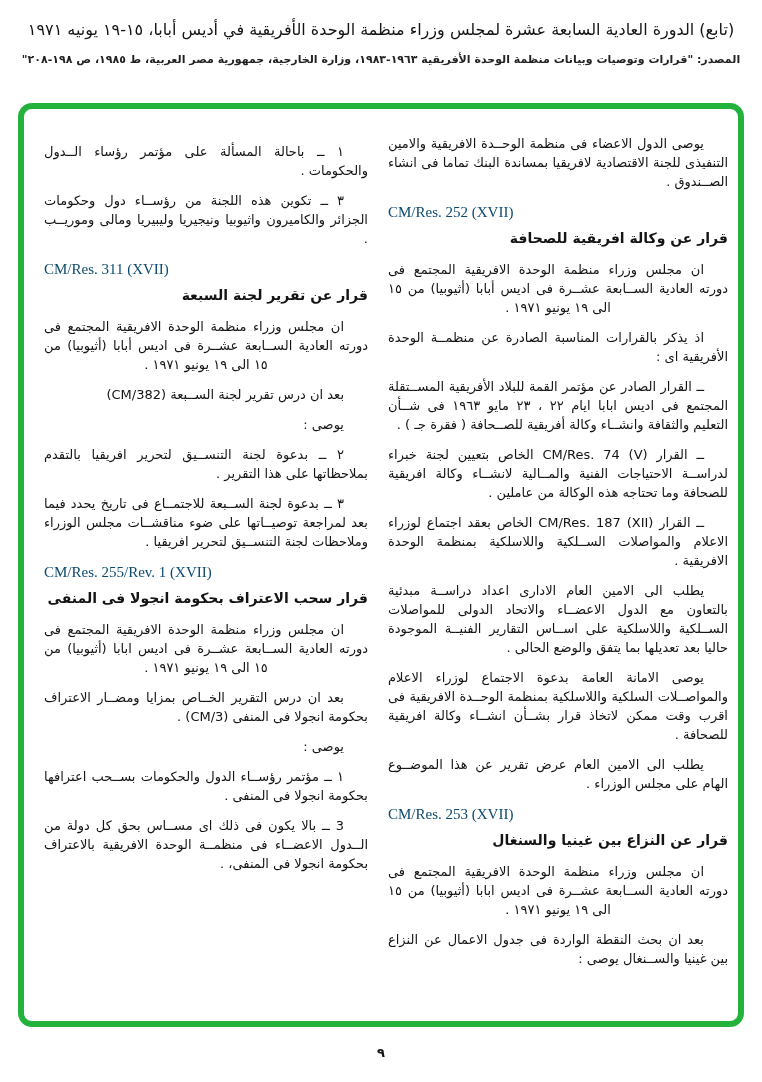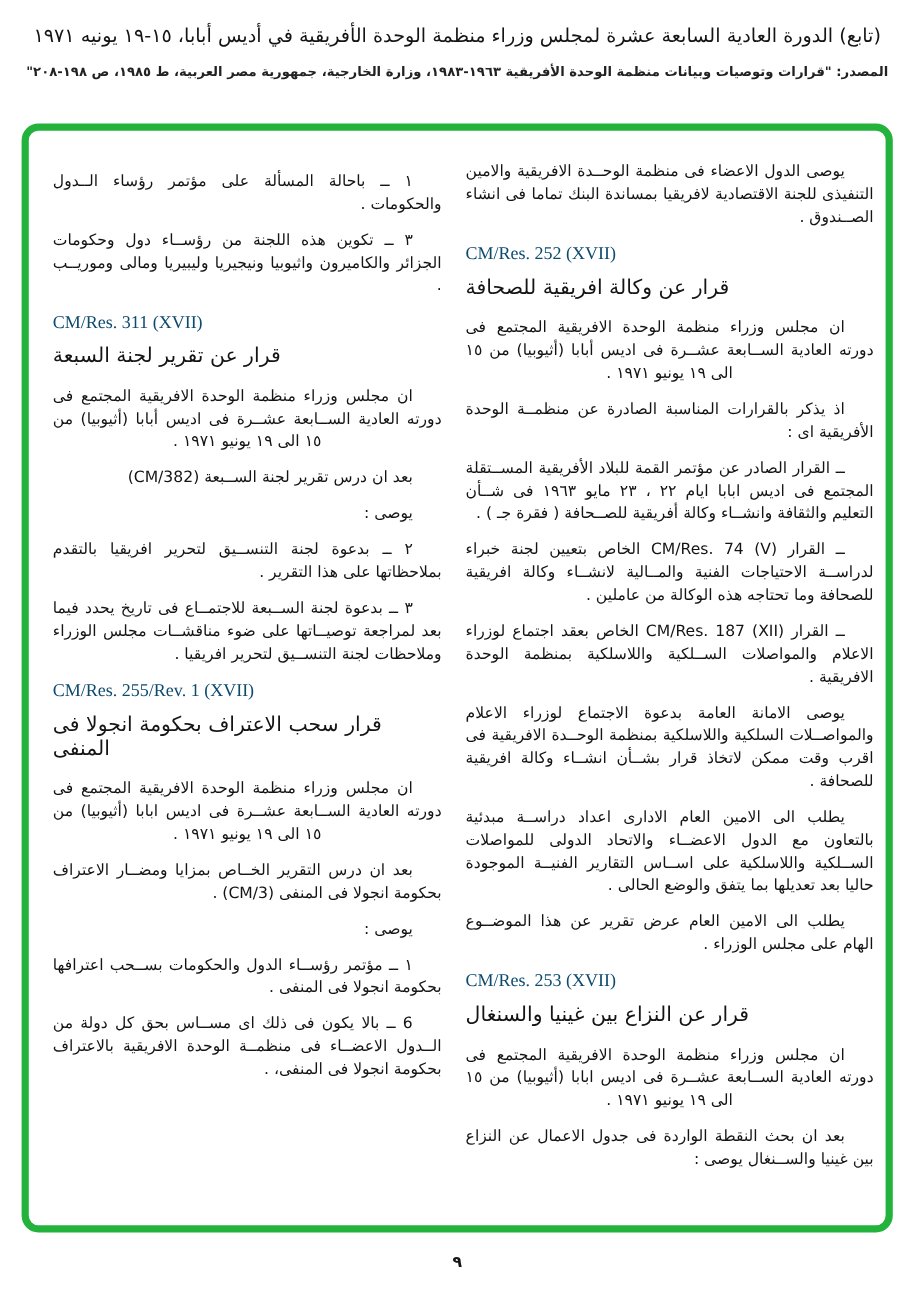--- a/index.html
+++ b/index.html
@@ -48,22 +48,22 @@
   .session { text-align-last: center; }
   .code {
     margin: 13px 0 9px 0;
     font-family: "Liberation Serif", serif;
     font-size: 15px;
     direction: ltr; text-align: left;
     color: #0c4a6e;
   }
   .heading {
     margin: 8px 0 14px 0;
-    font-size: 17px; font-weight: normal;
-    text-align: left; direction: rtl;
+    font-size: 14px; font-weight: bold;
+    text-align: right; direction: rtl;
   }
   .page-number {
     position: absolute; bottom: 22px; left: 0; right: 0;
     text-align: center;
     font-size: 13px; font-weight: bold;
   }
 </style>
 </head>
 <body>
 
@@ -74,22 +74,22 @@
 
 <div class="col col-right">
   <p class="para">يوصى الدول الاعضاء فى منظمة الوحــدة الافريقية والامين التنفيذى للجنة الاقتصادية لافريقيا بمساندة البنك تماما فى انشاء الصــندوق .</p>
   <div class="code">CM/Res. 252 (XVII)</div>
   <h2 class="heading">قرار عن وكالة افريقية للصحافة</h2>
   <p class="para session">ان مجلس وزراء منظمة الوحدة الافريقية المجتمع فى دورته العادية الســابعة عشــرة فى اديس أبابا (أثيوبيا) من ١٥ الى ١٩ يونيو ١٩٧١ .</p>
   <p class="para">اذ يذكر بالقرارات المناسبة الصادرة عن منظمــة الوحدة الأفريقية اى :</p>
   <p class="para">ــ القرار الصادر عن مؤتمر القمة للبلاد الأفريقية المســتقلة المجتمع فى اديس ابابا ايام ٢٢ ، ٢٣ مايو ١٩٦٣ فى شــأن التعليم والثقافة وانشــاء وكالة أفريقية للصــحافة ( فقرة جـ ) .</p>
   <p class="para">ــ القرار CM/Res. 74 (V) الخاص بتعيين لجنة خبراء لدراســة الاحتياجات الفنية والمــالية لانشــاء وكالة افريقية للصحافة وما تحتاجه هذه الوكالة من عاملين .</p>
   <p class="para">ــ القرار CM/Res. 187 (XII) الخاص بعقد اجتماع لوزراء الاعلام والمواصلات الســلكية واللاسلكية بمنظمة الوحدة الافريقية .</p>
+  <p class="para">يطلب الى الامين العام الادارى اعداد دراســة مبدئية بالتعاون مع الدول الاعضــاء والاتحاد الدولى للمواصلات الســلكية واللاسلكية على اســاس التقارير الفنيــة الموجودة حاليا بعد تعديلها بما يتفق والوضع الحالى .</p>
   <p class="para">يوصى الامانة العامة بدعوة الاجتماع لوزراء الاعلام والمواصــلات السلكية واللاسلكية بمنظمة الوحــدة الافريقية فى اقرب وقت ممكن لاتخاذ قرار بشــأن انشــاء وكالة افريقية للصحافة .</p>
-  <p class="para">يطلب الى الامين العام الادارى اعداد دراســة مبدئية بالتعاون مع الدول الاعضــاء والاتحاد الدولى للمواصلات الســلكية واللاسلكية على اســاس التقارير الفنيــة الموجودة حاليا بعد تعديلها بما يتفق والوضع الحالى .</p>
   <p class="para">يطلب الى الامين العام عرض تقرير عن هذا الموضــوع الهام على مجلس الوزراء .</p>
   <div class="code">CM/Res. 253 (XVII)</div>
   <h2 class="heading">قرار عن النزاع بين غينيا والسنغال</h2>
   <p class="para session">ان مجلس وزراء منظمة الوحدة الافريقية المجتمع فى دورته العادية الســابعة عشــرة فى اديس ابابا (أثيوبيا) من ١٥ الى ١٩ يونيو ١٩٧١ .</p>
   <p class="para">بعد ان بحث النقطة الواردة فى جدول الاعمال عن النزاع بين غينيا والســنغال يوصى :</p>
 </div>
 
 <div class="col col-left">
   <p class="para">١ ــ باحالة المسألة على مؤتمر رؤساء الــدول والحكومات .</p>
   <p class="para">٣ ــ تكوين هذه اللجنة من رؤســاء دول وحكومات الجزائر والكاميرون واثيوبيا ونيجيريا وليبيريا ومالى وموريــب .</p>
@@ -99,16 +99,16 @@
   <p class="para">بعد ان درس تقرير لجنة الســبعة (CM/382)</p>
   <p class="para">يوصى :</p>
   <p class="para">٢ ــ بدعوة لجنة التنســيق لتحرير افريقيا بالتقدم بملاحظاتها على هذا التقرير .</p>
   <p class="para">٣ ــ بدعوة لجنة الســبعة للاجتمــاع فى تاريخ يحدد فيما بعد لمراجعة توصيــاتها على ضوء مناقشــات مجلس الوزراء وملاحظات لجنة التنســيق لتحرير افريقيا .</p>
   <div class="code">CM/Res. 255/Rev. 1 (XVII)</div>
   <h2 class="heading">قرار سحب الاعتراف بحكومة انجولا فى المنفى</h2>
   <p class="para session">ان مجلس وزراء منظمة الوحدة الافريقية المجتمع فى دورته العادية الســابعة عشــرة فى اديس ابابا (أثيوبيا) من ١٥ الى ١٩ يونيو ١٩٧١ .</p>
   <p class="para">بعد ان درس التقرير الخــاص بمزايا ومضــار الاعتراف بحكومة انجولا فى المنفى (CM/3) .</p>
   <p class="para">يوصى :</p>
   <p class="para">١ ــ مؤتمر رؤســاء الدول والحكومات بســحب اعترافها بحكومة انجولا فى المنفى .</p>
-  <p class="para">6 ــ بالا يكون فى ذلك اى مســاس بحق كل دولة من الــدول الاعضــاء فى منظمــة الوحدة الافريقية بالاعتراف بحكومة انجولا فى المنفى، .</p>
+  <p class="para">3 ــ بالا يكون فى ذلك اى مســاس بحق كل دولة من الــدول الاعضــاء فى منظمــة الوحدة الافريقية بالاعتراف بحكومة انجولا فى المنفى، .</p>
 </div>
 
 <div class="page-number">٩</div>
 
 </body></html>

